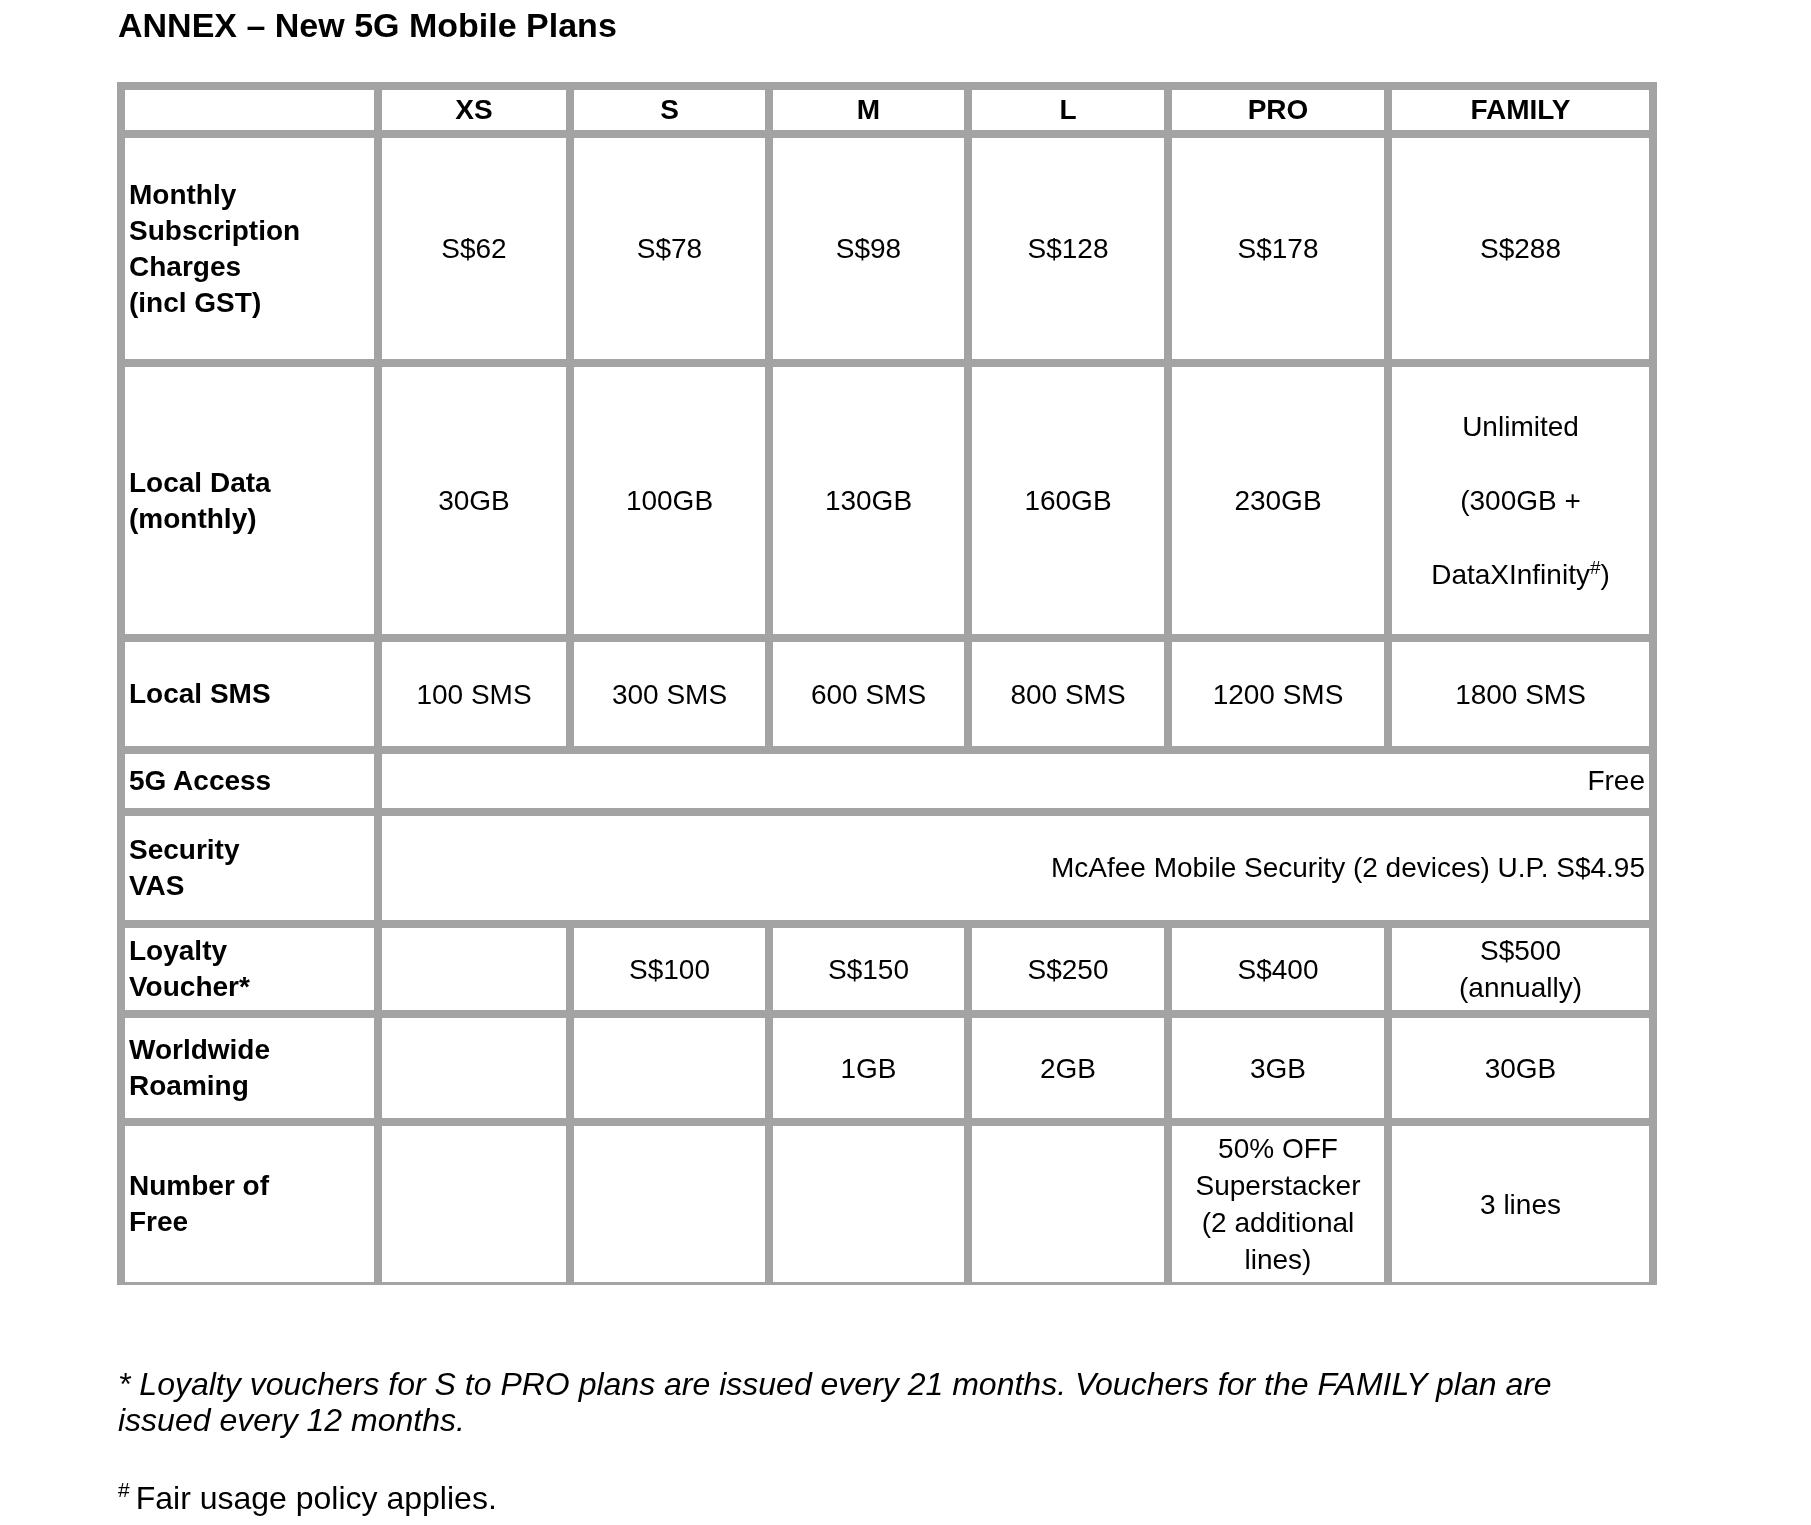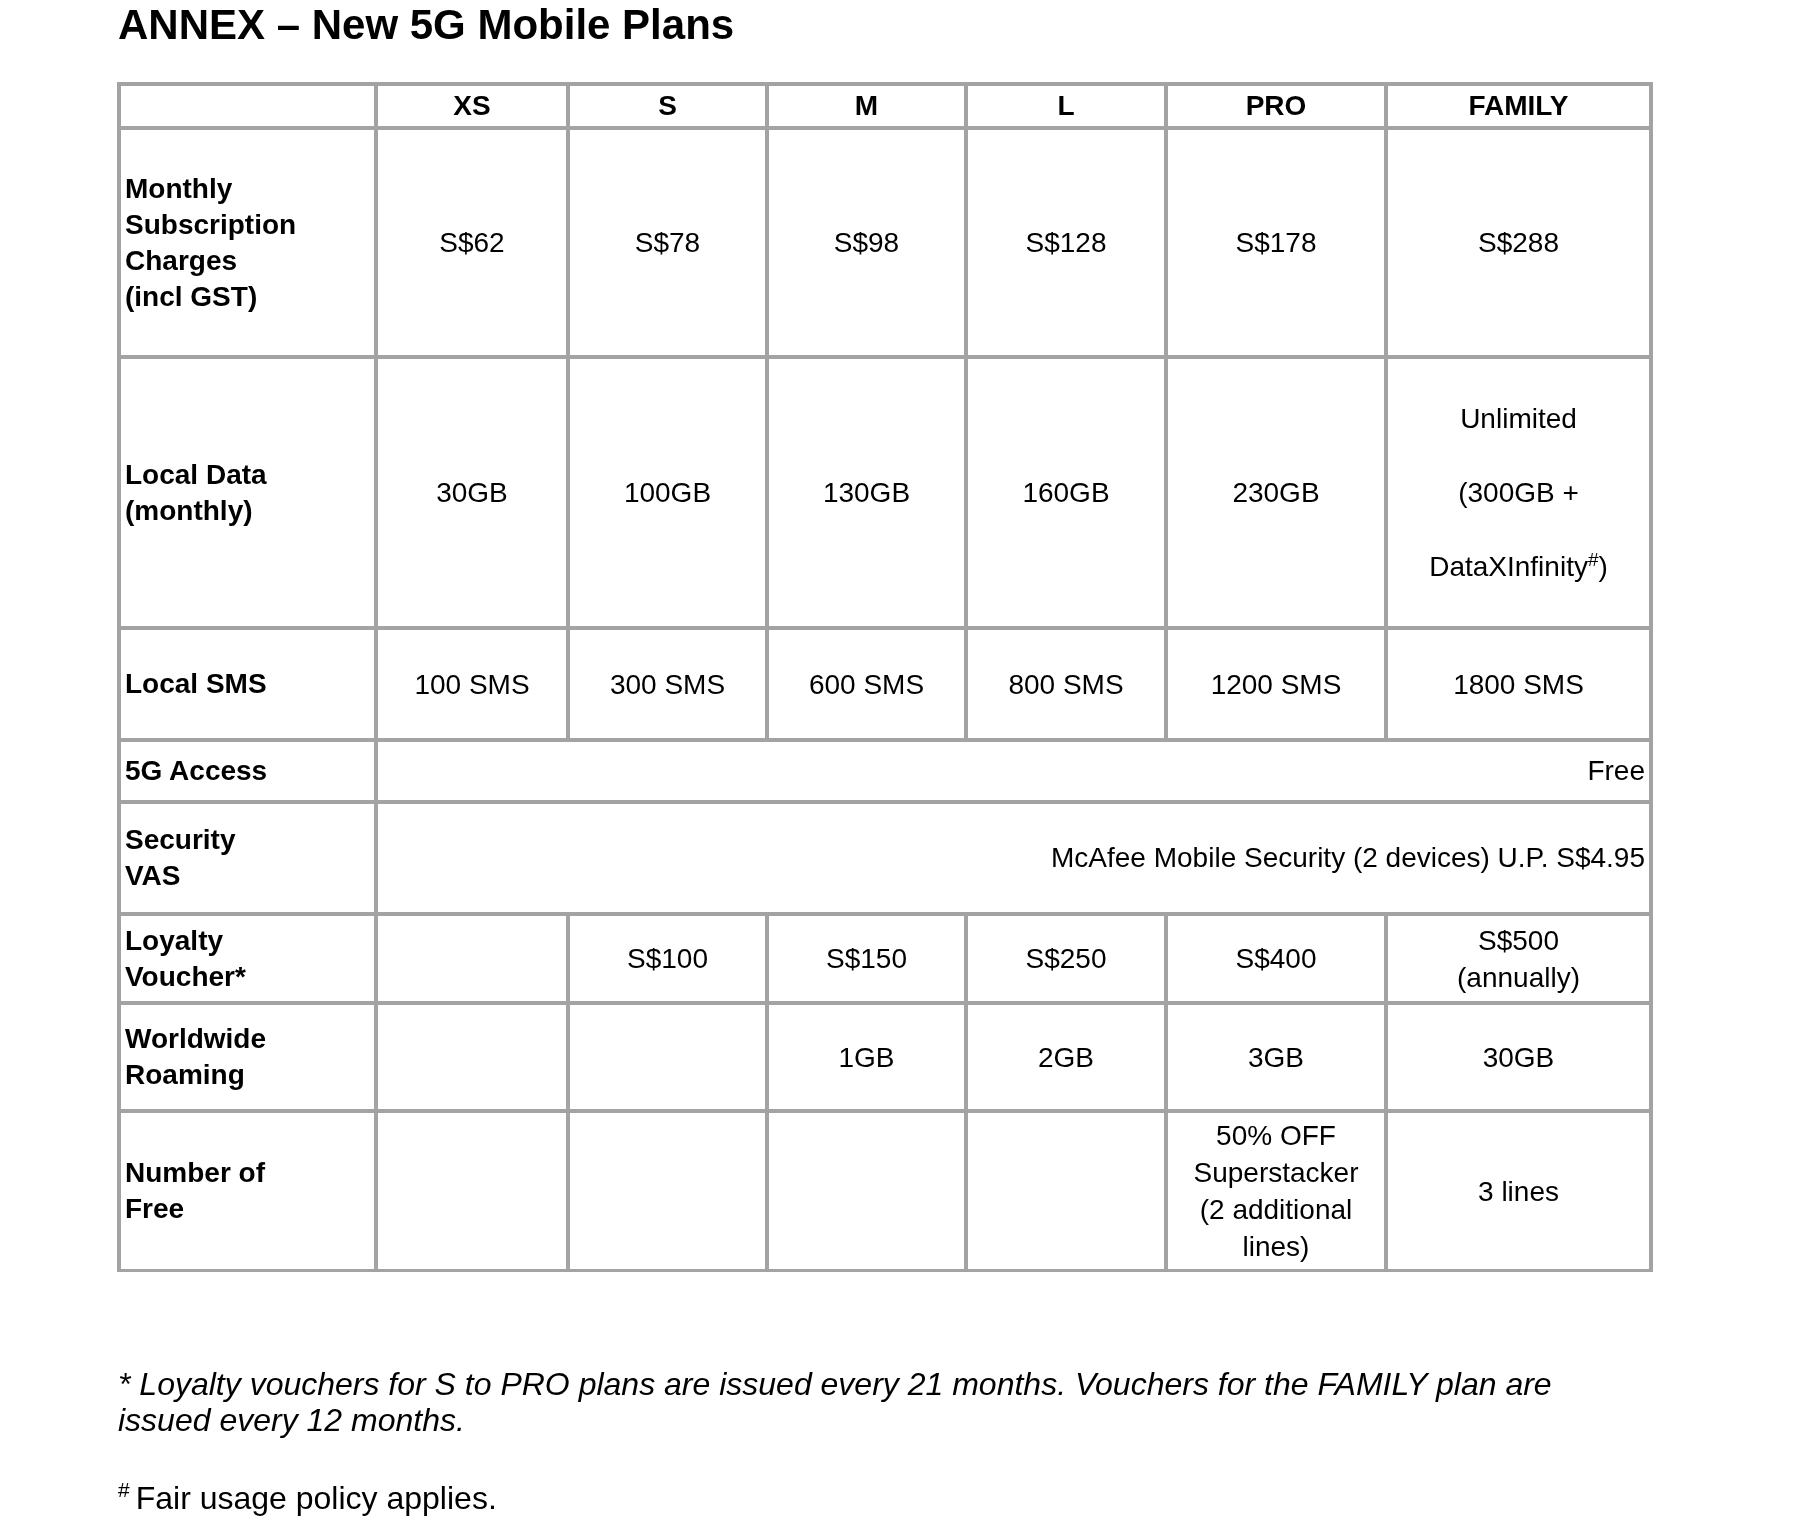--- a/index.html
+++ b/index.html
@@ -4,30 +4,30 @@
 <style>
   html,body{margin:0;padding:0;}
   body{
     width:1811px;height:1525px;
     background:#ffffff;color:#000000;
     font-family:"Liberation Sans", sans-serif;
     position:relative;overflow:hidden;
   }
   .doc-title{
     position:absolute;left:118px;top:5px;
-    font-size:42px;font-weight:bold;line-height:40px;
+    font-size:34px;font-weight:bold;line-height:40px;
     white-space:nowrap;
   }
   table.plans{
     position:absolute;left:117px;top:82px;
     border-collapse:collapse;table-layout:fixed;
     width:1532px;
   }
   table.plans th, table.plans td{
-    border:4px solid #a3a3a3;
+    border:8px solid #a3a3a3;
     font-size:28px;
     vertical-align:middle;
     padding:4px 4px;
     overflow:hidden;
   }
   table.plans thead th{
     font-weight:bold;text-align:center;
   }
   th.rowlabel{
     font-weight:bold;text-align:left;

